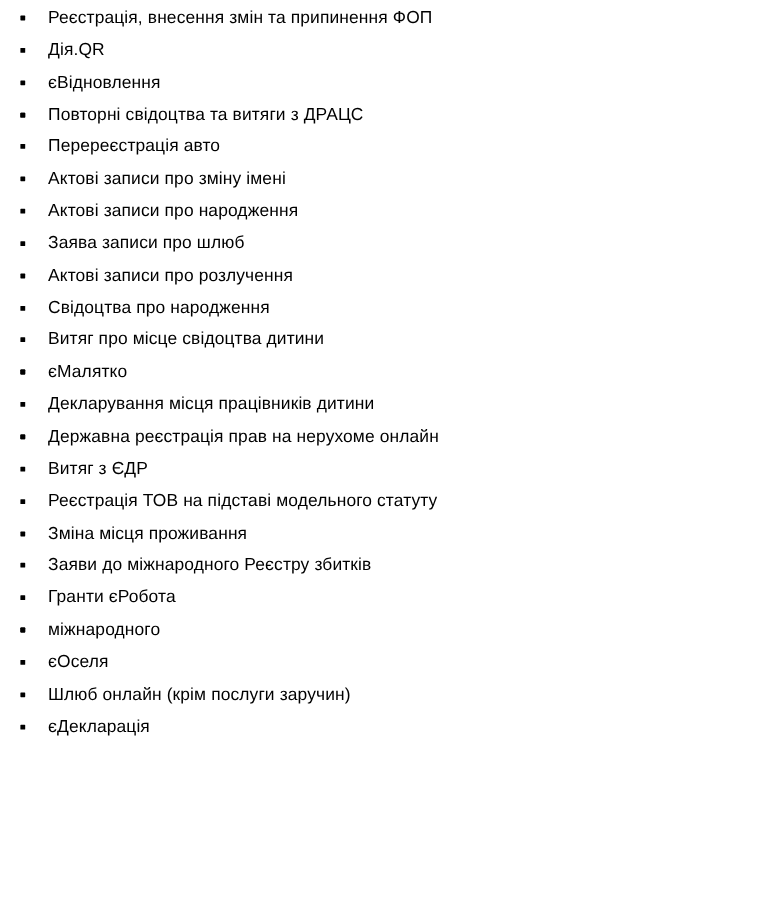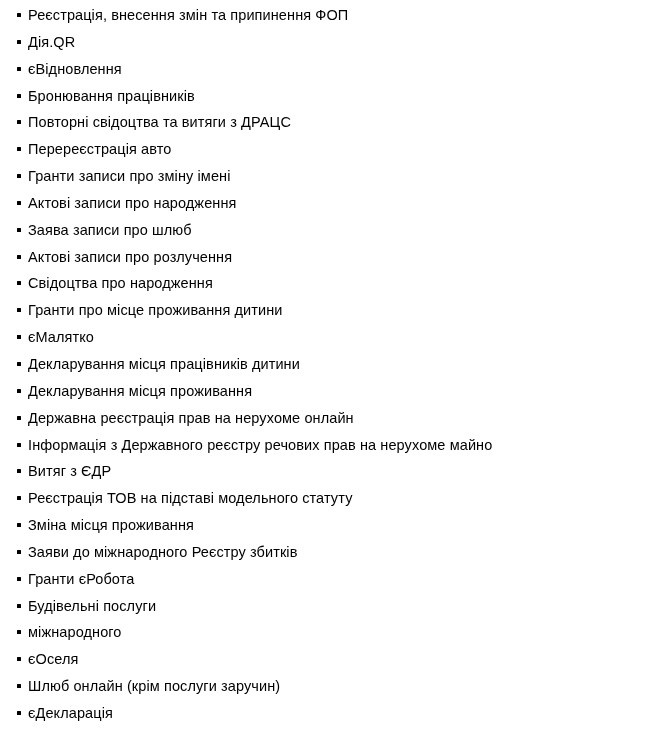--- a/index.html
+++ b/index.html
@@ -14,21 +14,21 @@
     font-family: "Liberation Sans", sans-serif;
     color: #000000;
   }
   .services-list {
     list-style: none;
     margin: 0;
     padding: 7px 10px 0 0;
   }
   .service-item {
     position: relative;
-    padding-left: 28px;
+    padding-left: 40px;
     font-size: 14.5px;
     line-height: 16px;
     margin-bottom: 10.85px;
     letter-spacing: 0.1px;
     white-space: nowrap;
   }
   .bullet {
     position: absolute;
     left: 17px;
     top: 6px;
@@ -41,38 +41,37 @@
     display: inline-block;
   }
 </style>
 </head>
 <body>
 
 <ul class="services-list">
     <li class="service-item"><span class="bullet"></span><span class="label">Реєстрація, внесення змін та припинення ФОП</span></li>
     <li class="service-item"><span class="bullet"></span><span class="label">Дія.QR</span></li>
     <li class="service-item"><span class="bullet"></span><span class="label">єВідновлення</span></li>
-    <li class="service-item"><span class="bullet"></span><span class="label">Бронювання працівників</span></li>
+    <li class="service-item"><span class="bullet"></span></li>
     <li class="service-item"><span class="bullet"></span><span class="label">Повторні свідоцтва та витяги з ДРАЦС</span></li>
     <li class="service-item"><span class="bullet"></span><span class="label">Перереєстрація авто</span></li>
-    <li class="service-item"><span class="bullet"></span><span class="label">Гранти записи про зміну імені</span></li>
+    <li class="service-item"><span class="bullet"></span><span class="label">Актові записи про зміну імені</span></li>
     <li class="service-item"><span class="bullet"></span><span class="label">Актові записи про народження</span></li>
     <li class="service-item"><span class="bullet"></span><span class="label">Заява записи про шлюб</span></li>
     <li class="service-item"><span class="bullet"></span><span class="label">Актові записи про розлучення</span></li>
     <li class="service-item"><span class="bullet"></span><span class="label">Свідоцтва про народження</span></li>
-    <li class="service-item"><span class="bullet"></span><span class="label">Гранти про місце проживання дитини</span></li>
+    <li class="service-item"><span class="bullet"></span><span class="label">Витяг про місце свідоцтва дитини</span></li>
     <li class="service-item"><span class="bullet"></span></li>
     <li class="service-item"><span class="bullet"></span><span class="label">єМалятко</span></li>
     <li class="service-item"><span class="bullet"></span><span class="label">Декларування місця працівників дитини</span></li>
-    <li class="service-item"><span class="bullet"></span><span class="label">Декларування місця проживання</span></li>
+    <li class="service-item"><span class="bullet"></span></li>
     <li class="service-item"><span class="bullet"></span><span class="label">Державна реєстрація прав на нерухоме онлайн</span></li>
-    <li class="service-item"><span class="bullet"></span><span class="label">Інформація з Державного реєстру речових прав на нерухоме майно</span></li>
     <li class="service-item"><span class="bullet"></span><span class="label">Витяг з ЄДР</span></li>
     <li class="service-item"><span class="bullet"></span><span class="label">Реєстрація ТОВ на підставі модельного статуту</span></li>
     <li class="service-item"><span class="bullet"></span><span class="label">Зміна місця проживання</span></li>
     <li class="service-item"><span class="bullet"></span><span class="label">Заяви до міжнародного Реєстру збитків</span></li>
     <li class="service-item"><span class="bullet"></span><span class="label">Гранти єРобота</span></li>
-    <li class="service-item"><span class="bullet"></span><span class="label">Будівельні послуги</span></li>
+    <li class="service-item"><span class="bullet"></span></li>
     <li class="service-item"><span class="bullet"></span><span class="label">міжнародного</span></li>
     <li class="service-item"><span class="bullet"></span><span class="label">єОселя</span></li>
     <li class="service-item"><span class="bullet"></span><span class="label">Шлюб онлайн (крім послуги заручин)</span></li>
     <li class="service-item"><span class="bullet"></span><span class="label">єДекларація</span></li>
   </ul>
 
 </body></html>

